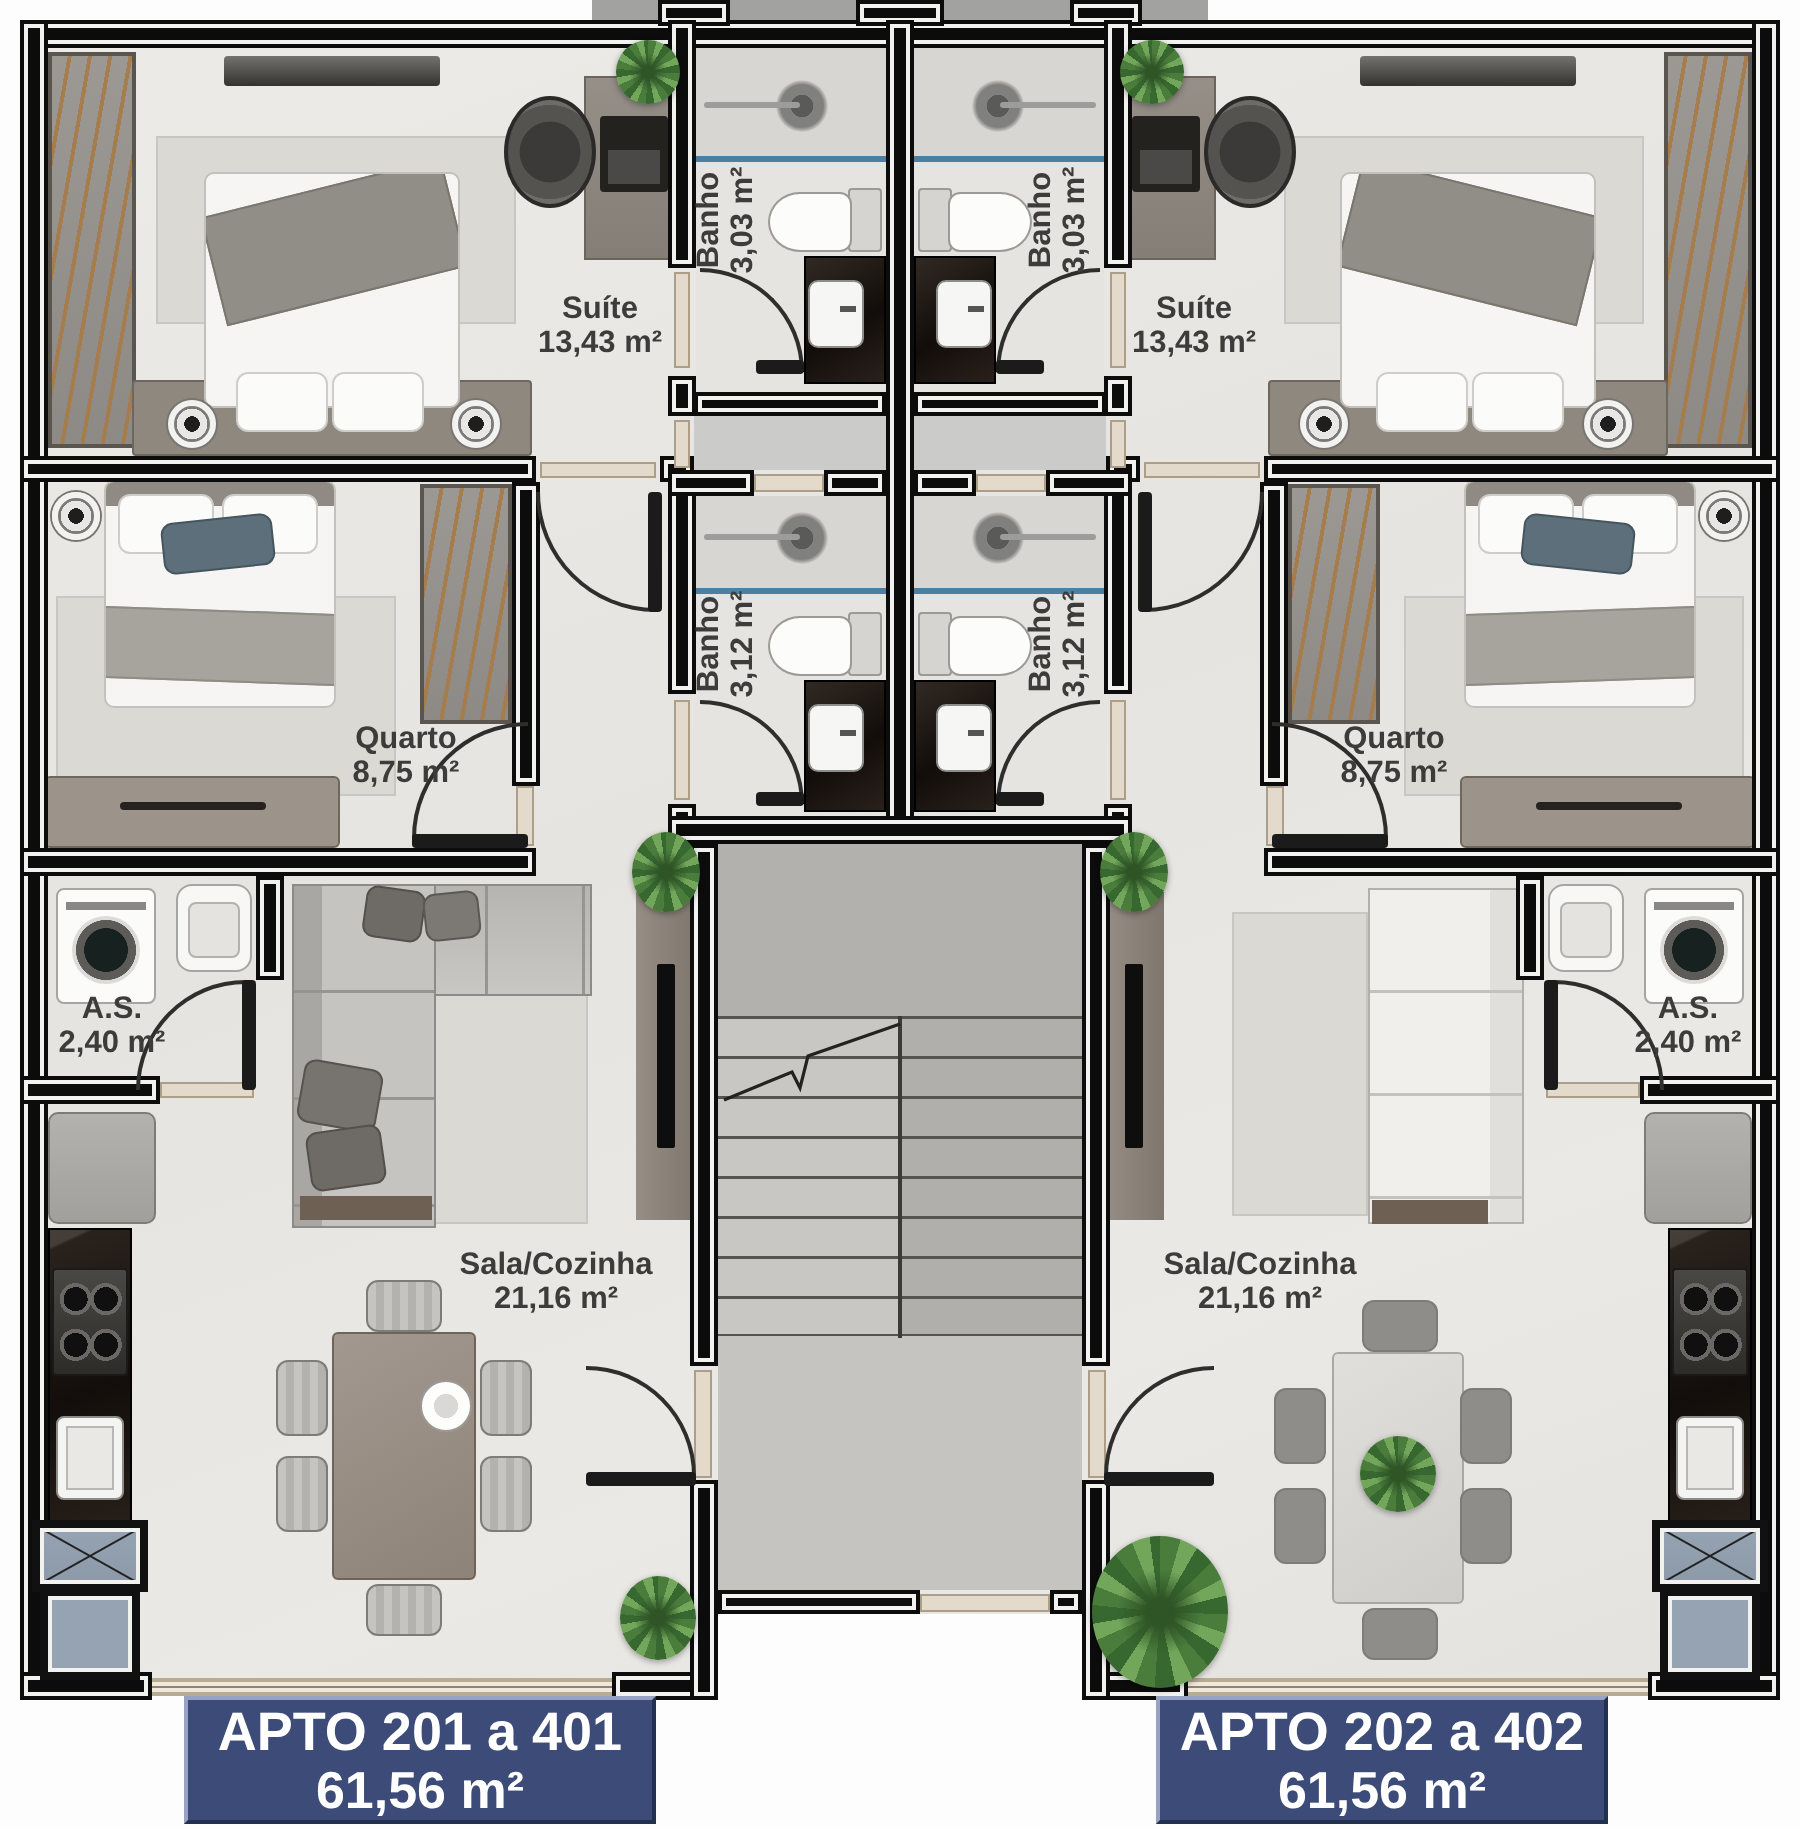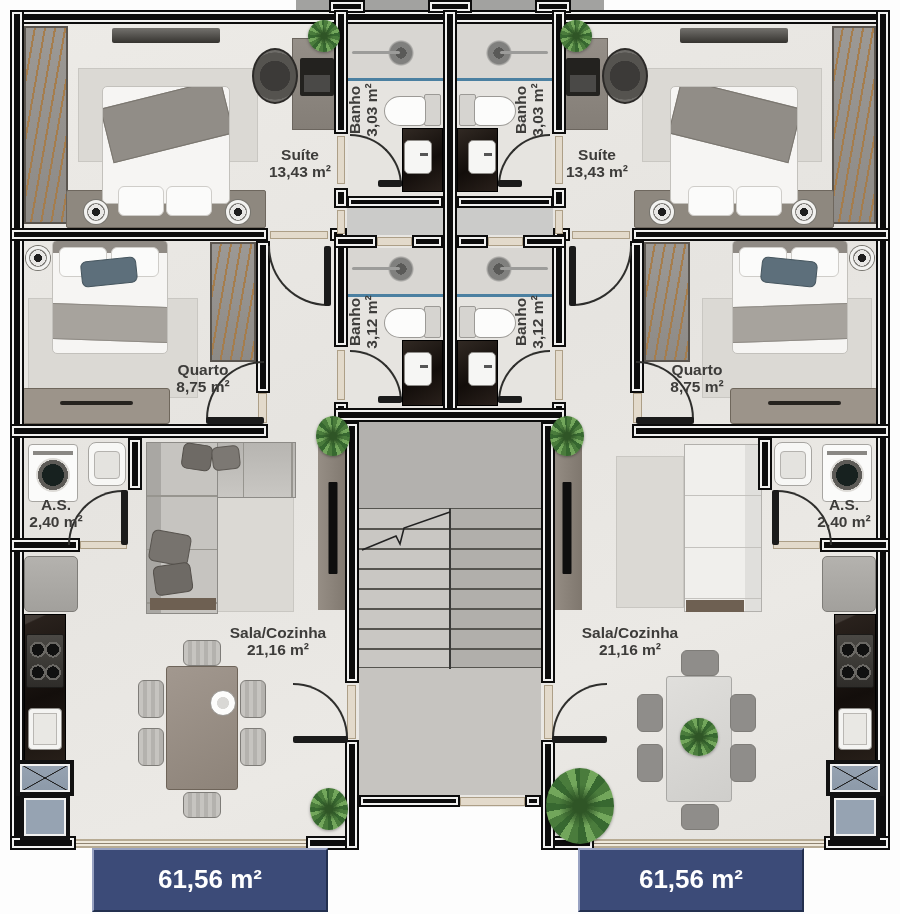--- a/index.html
+++ b/index.html
@@ -414,19 +414,21 @@
   <div class="lbl" style="left:198px;top:624px;width:160px">
     <span class="ln">Sala/Cozinha</span>
     <span class="ln">21,16 m²</span>
   </div>
   <div class="lbl" style="left:550px;top:624px;width:160px">
     <span class="ln">Sala/Cozinha</span>
     <span class="ln">21,16 m²</span>
   </div>
 
   <div class="badge" style="left:92px;top:848px;width:236px;height:64px">
+    <span class="l1">APTO 201 a 401</span>
     <span class="l2">61,56 m²</span>
   </div>
   <div class="badge" style="left:578px;top:848px;width:226px;height:64px">
+    <span class="l1">APTO 202 a 402</span>
     <span class="l2">61,56 m²</span>
   </div>
 
 </div>
 
 </body></html>

